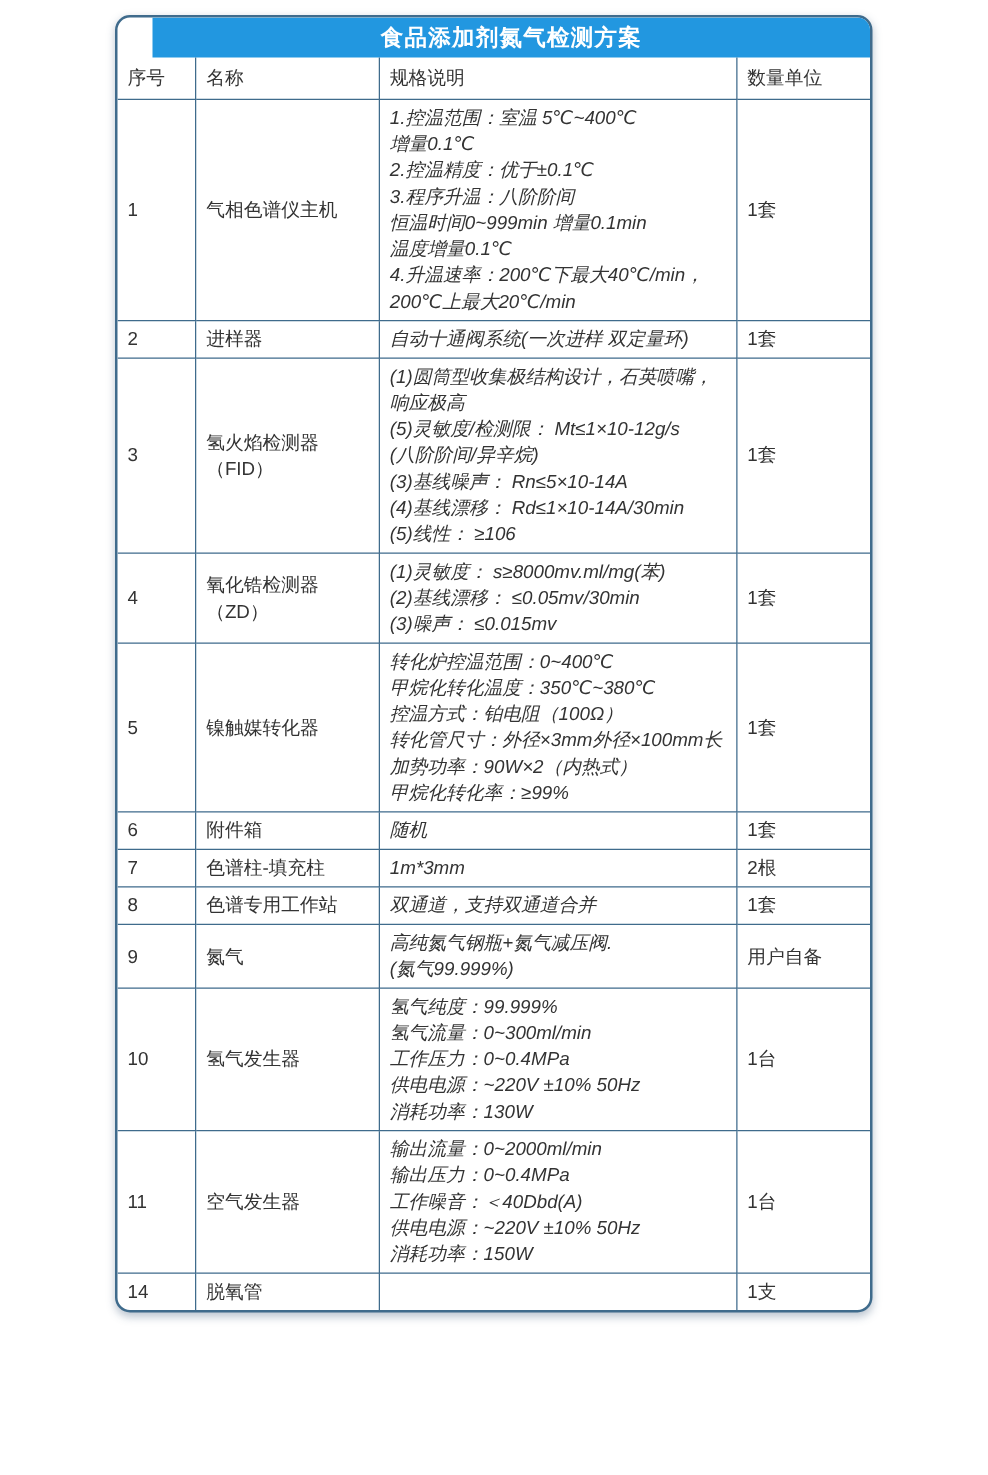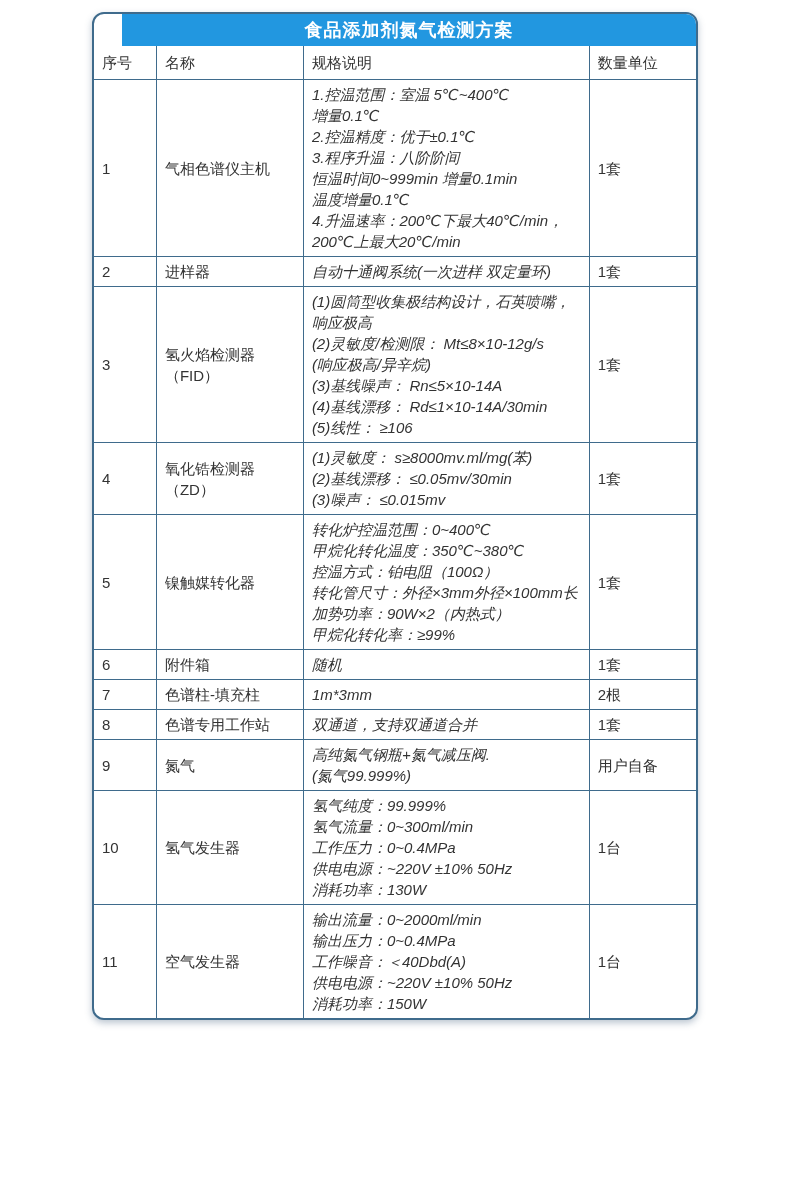--- a/index.html
+++ b/index.html
@@ -112,22 +112,22 @@
             </td>
     <td class="cell-qty">1套</td>
   </tr>
 
   <tr>
     <td class="cell-no">3</td>
     <td class="cell-name">氢火焰检测器（FID）</td>
     <td class="cell-spec">
               <div class="spec-line">(1)圆筒型收集极结构设计，石英喷嘴，</div>
               <div class="spec-line">响应极高</div>
-              <div class="spec-line">(2)灵敏度/检测限： Mt≤8×10-12g/s</div>
-              <div class="spec-line">(响应极高/异辛烷)</div>
+              <div class="spec-line">(5)灵敏度/检测限： Mt≤1×10-12g/s</div>
+              <div class="spec-line">(八阶阶间/异辛烷)</div>
               <div class="spec-line">(3)基线噪声： Rn≤5×10-14A</div>
               <div class="spec-line">(4)基线漂移： Rd≤1×10-14A/30min</div>
               <div class="spec-line">(5)线性： ≥106</div>
             </td>
     <td class="cell-qty">1套</td>
   </tr>
 
   <tr>
     <td class="cell-no">4</td>
     <td class="cell-name">氧化锆检测器（ZD）</td>
@@ -211,17 +211,23 @@
               <div class="spec-line">输出压力：0~0.4MPa</div>
               <div class="spec-line">工作噪音：＜40Dbd(A)</div>
               <div class="spec-line">供电电源：~220V ±10% 50Hz</div>
               <div class="spec-line">消耗功率：150W</div>
             </td>
     <td class="cell-qty">1台</td>
   </tr>
 
 
 
+  <tr>
+    <td class="cell-no">14</td>
+    <td class="cell-name">脱氧管</td>
+    <td class="cell-spec"></td>
+    <td class="cell-qty">1支</td>
+  </tr>
 
 </tbody>
     </table>
   </div>
 </div>
 
 </body></html>

